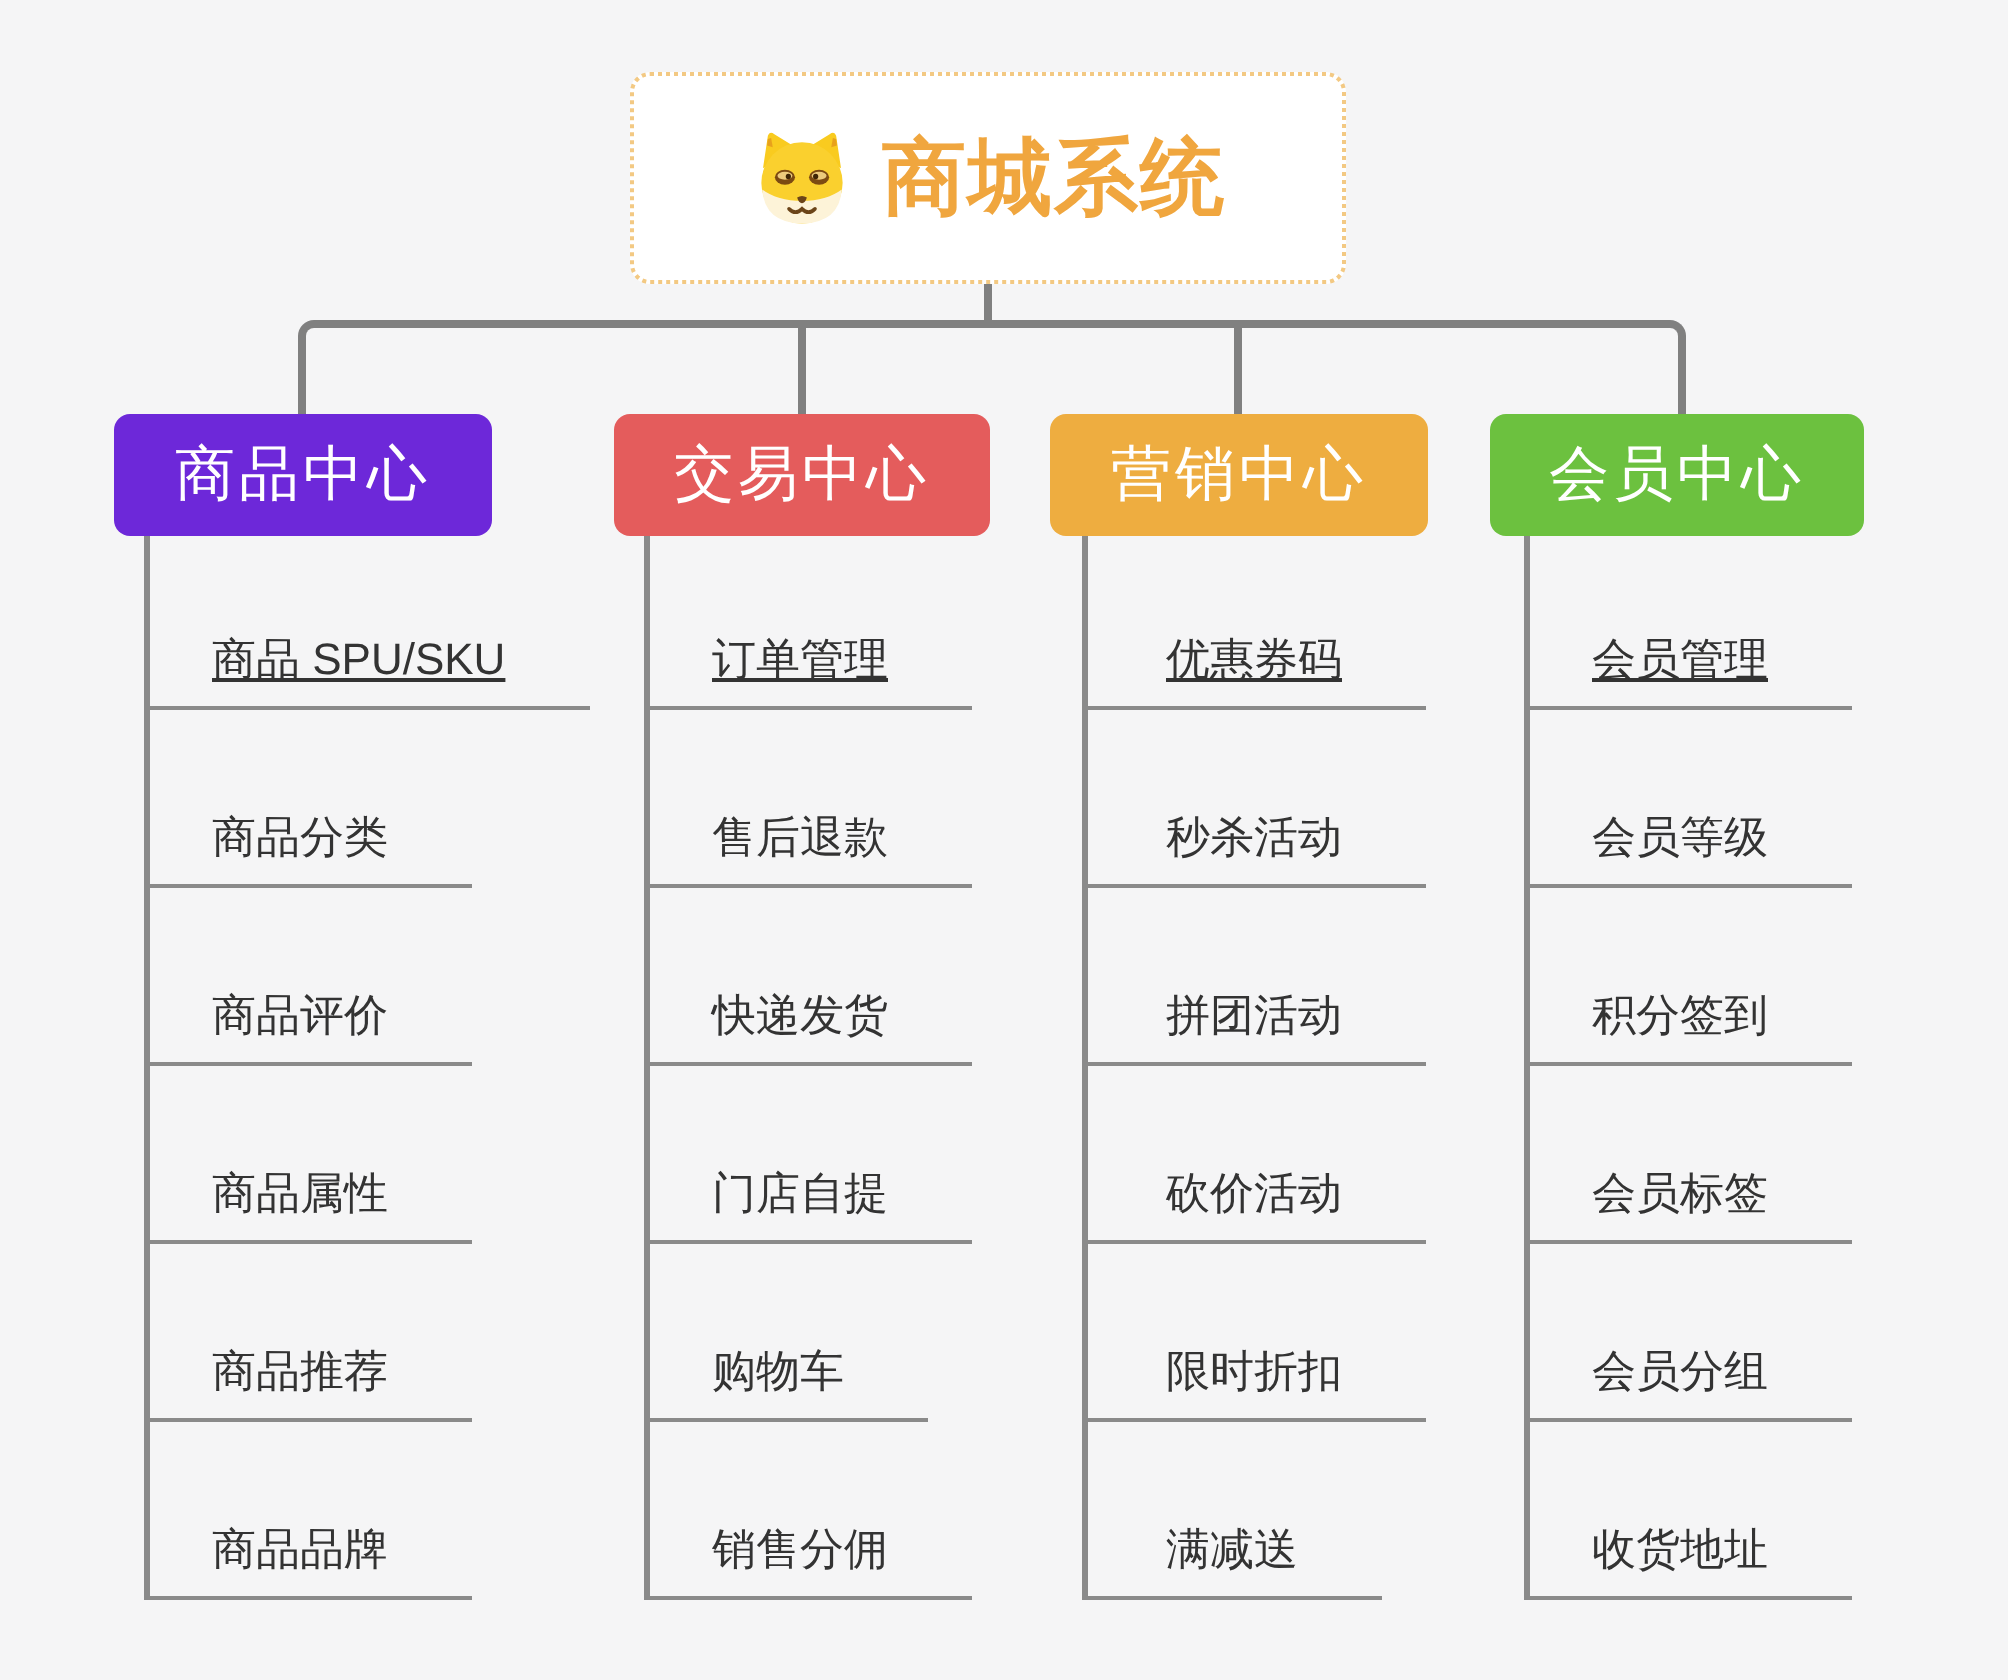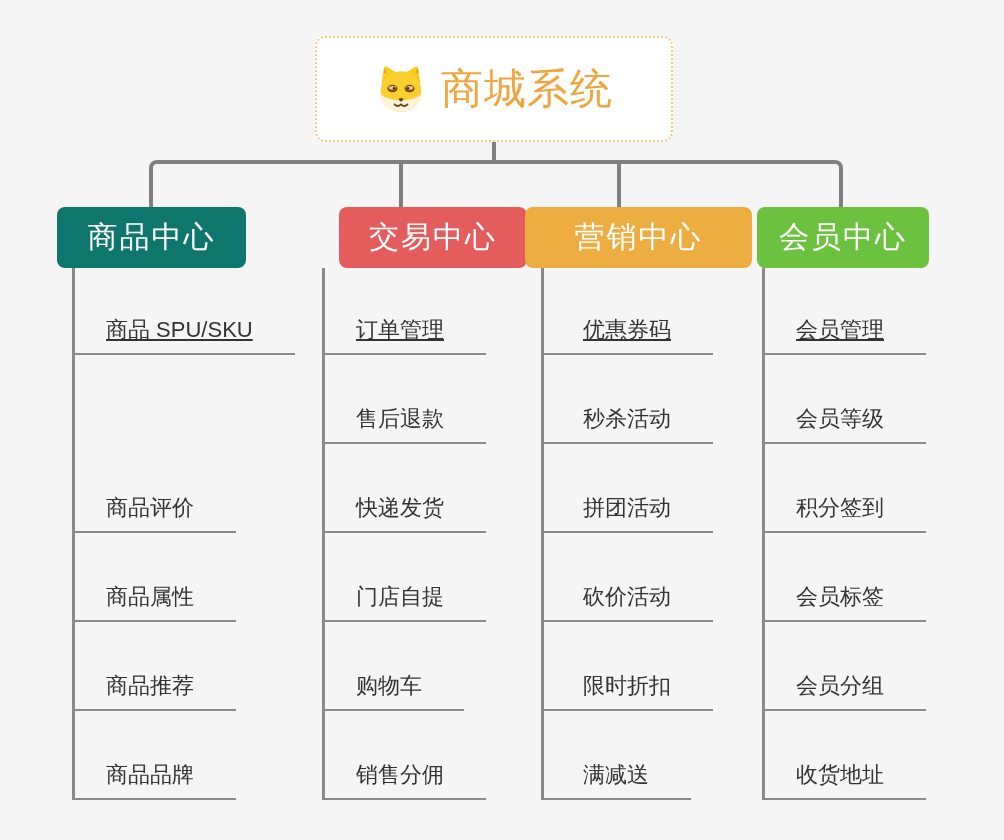--- a/index.html
+++ b/index.html
@@ -33,43 +33,44 @@
 
   
   .root-node{
     position:absolute;left:315px;top:36px;width:358px;height:106px;
     background:#ffffff;
     border:2px dotted #f3c983;
     border-radius:10px;
     box-sizing:border-box;
     display:flex;align-items:center;justify-content:center;gap:14px;
     cursor:pointer;
+    font-weight:bold;
   }
   .root-title{
     font-size:42px;
     color:#f0a63e;
     letter-spacing:1px;
     white-space:nowrap;
   }
   .dog{width:52px;height:52px;display:inline-flex;}
 
   
   .branch-box{
     position:absolute;top:207px;height:61px;
     border-radius:8px;
     display:flex;align-items:center;justify-content:center;
     cursor:pointer;
   }
   .branch-box span{
     color:#ffffff;font-size:30px;letter-spacing:2px;white-space:nowrap;
   }
   .col0{left:57px;width:189px;}
-  .col1{left:307px;width:188px;margin-left:32px;}
-  .col2{left:525px;width:227px;}
-  .col3{left:745px;width:172px;margin-left:12px;}
+  .col1{left:307px;width:188px;}
+  .col2{left:525px;width:189px;}
+  .col3{left:745px;width:187px;}
 
   
   .leaf{
     position:absolute;
     display:inline-block;
     padding:0 42px 6px 34px;
     border-bottom:2px solid #8a8a8a;
     font-size:22px;line-height:34px;
     color:#333333;
     white-space:nowrap;
@@ -108,34 +109,35 @@
         <ellipse cx="42.5" cy="30.6" rx="4.6" ry="2.4" fill="#ecca7c"></ellipse>
         <circle cx="23.6" cy="31" r="1.6" fill="#3e2506"></circle>
         <circle cx="40.4" cy="31" r="1.6" fill="#3e2506"></circle>
         <path d="M29 44 Q32 42 35 44 Q34 47.5 32 47.5 Q30 47.5 29 44 Z" fill="#6b4418"></path>
         <path d="M24 51 Q28 55 32 51 Q36 55 40 51" stroke="#6b4418" stroke-width="2.2" fill="none" stroke-linecap="round"></path>
       </svg>
     </span>
     <span class="root-title">商城系统</span>
   </div>
 
-  <div class="branch-box col0" style="background: #0f766e;">
+  <div class="branch-box col0" style="background: #6d28d9;">
     <span>商品中心</span>
   </div>
   <div class="branch-box col1" style="background: rgb(228, 92, 92);">
     <span>交易中心</span>
   </div>
   <div class="branch-box col2" style="background: rgb(238, 173, 64);">
     <span>营销中心</span>
   </div>
   <div class="branch-box col3" style="background: rgb(108, 193, 63);">
     <span>会员中心</span>
   </div>
 
   <div class="leaf lc0 r0">商品 SPU/SKU</div>
+  <div class="leaf lc0 r1">商品分类</div>
   <div class="leaf lc0 r2">商品评价</div>
   <div class="leaf lc0 r3">商品属性</div>
   <div class="leaf lc0 r4">商品推荐</div>
   <div class="leaf lc0 r5">商品品牌</div>
 
   <div class="leaf lc1 r0">订单管理</div>
   <div class="leaf lc1 r1">售后退款</div>
   <div class="leaf lc1 r2">快递发货</div>
   <div class="leaf lc1 r4">购物车</div>
   <div class="leaf lc1 r3">门店自提</div>

